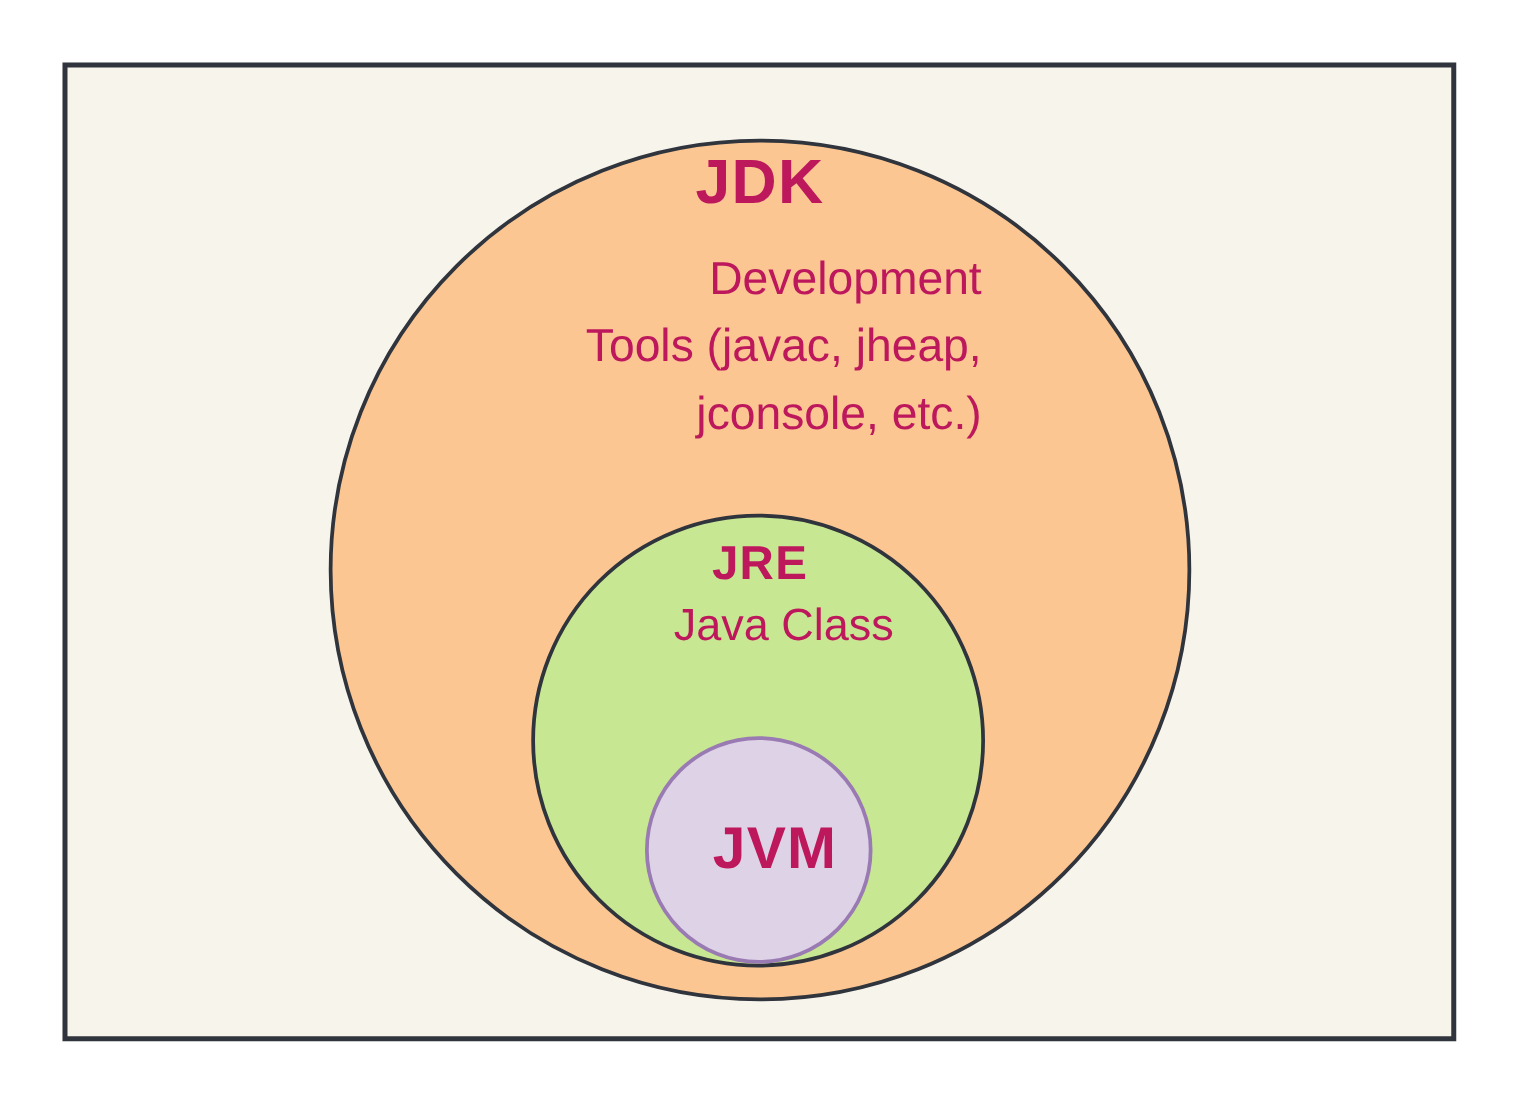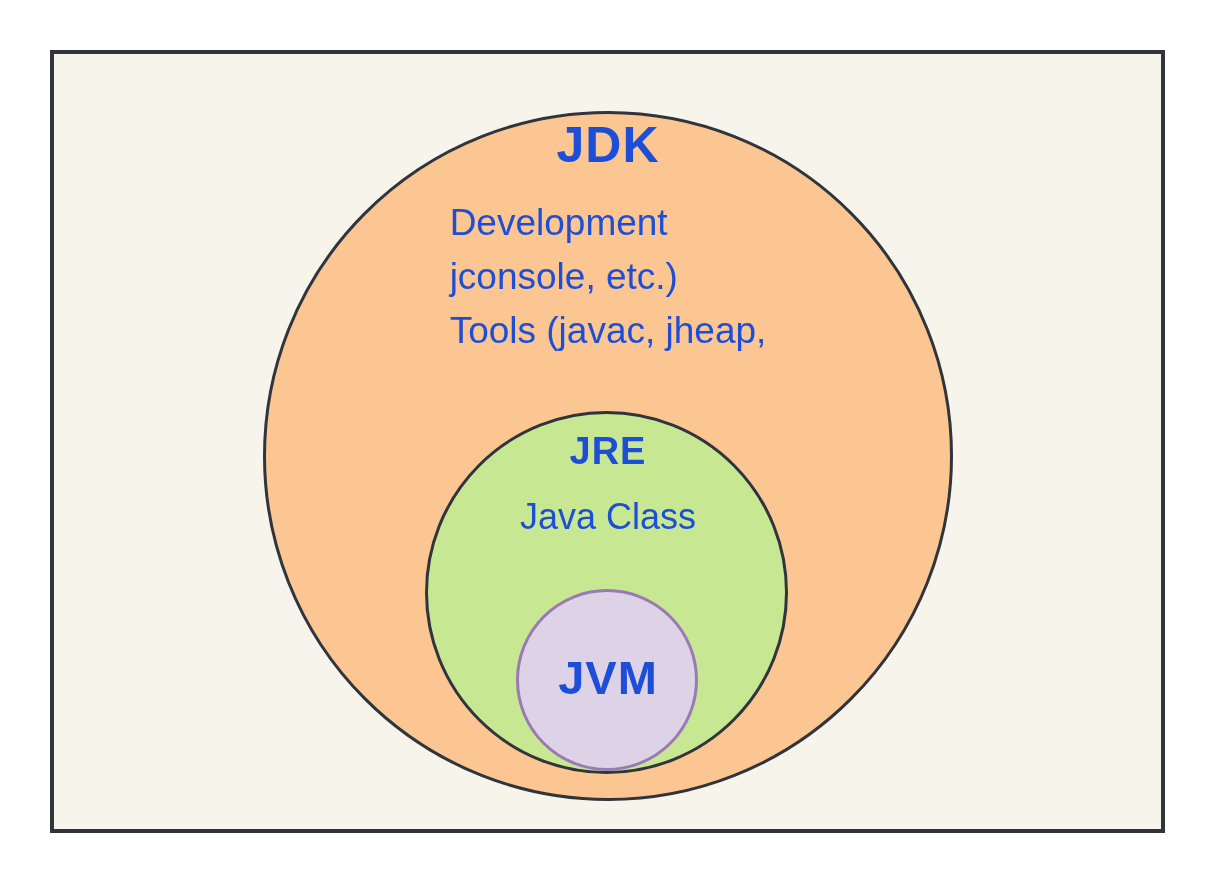--- a/index.html
+++ b/index.html
@@ -48,56 +48,57 @@
     top: 589px;
     width: 182px;
     height: 182px;
     background: #ded2e7;
     border: 3px solid #9a7ab3;
   }
   .label {
     position: absolute;
     left: 608px;
     transform: translateX(-50%);
-    text-align: left;
-    color: #1d4ed8;
+    text-align: right;
+    color: #be185d;
     white-space: nowrap;
   }
   .title {
     font-weight: bold;
     font-size: 50px;
     line-height: 1;
     letter-spacing: 1px;
   }
   .title-jdk { top: 120px; }
   .title-jre { top: 432px; font-size: 38px; }
-  .title-jvm { top: 654px; font-size: 47px; }
+  .title-jvm { top: 654px; font-size: 47px; margin-left: 12px; }
   .subtitle {
     font-size: 37px;
     line-height: 54px;
     font-weight: 400;
+    margin-left: 19px;
   }
   .subtitle-jdk { top: 196px; }
-  .subtitle-jre { top: 494px; font-size: 36px; line-height: 46px; }
+  .subtitle-jre { top: 477px; font-size: 36px; line-height: 46px; }
 </style>
 </head>
 <body>
 
 <div class="frame">
   <div class="circle circle-jdk" style="left:209px; top:57px;"></div>
   <div class="circle circle-jre" style="left:371px; top:357px;"></div>
   <div class="circle circle-jvm" style="left:462px; top:535px;"></div>
 </div>
 
 <div class="label title title-jdk">JDK</div>
 
 <div class="label subtitle subtitle-jdk">
   <div>Development</div>
+  <div>Tools (javac, jheap,</div>
   <div>jconsole, etc.)</div>
-  <div>Tools (javac, jheap,</div>
 </div>
 
 <div class="label title title-jre">JRE</div>
 
 <div class="label subtitle subtitle-jre">
   <div>Java Class</div>
 </div>
 
 <div class="label title title-jvm">JVM</div>
 

